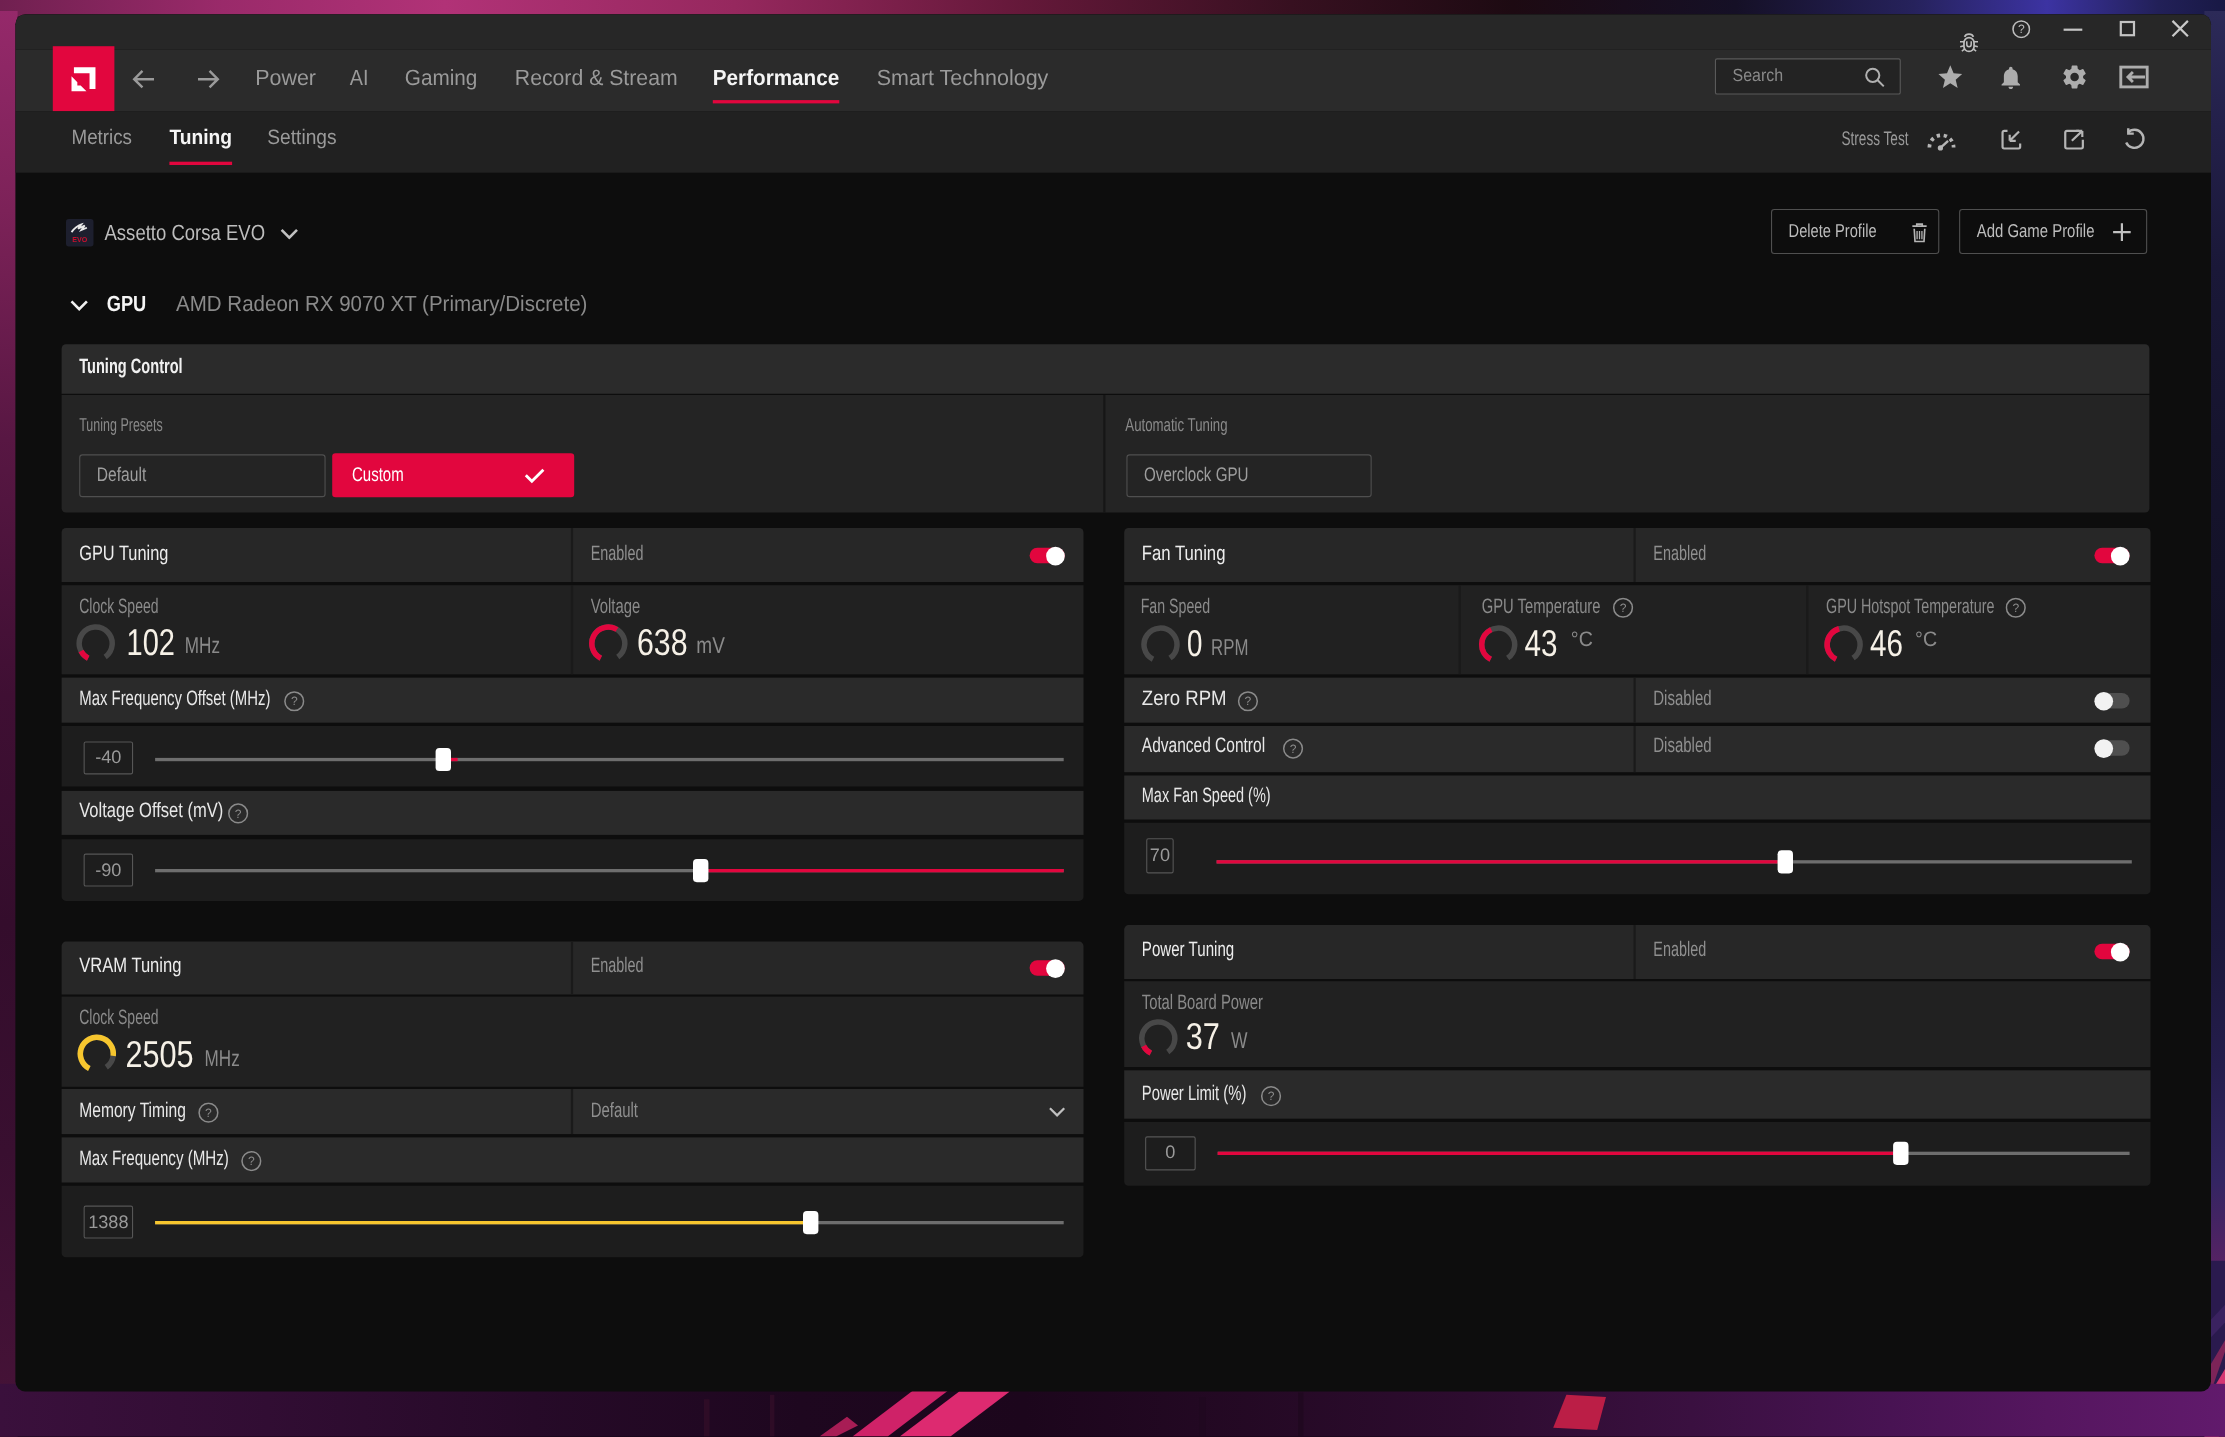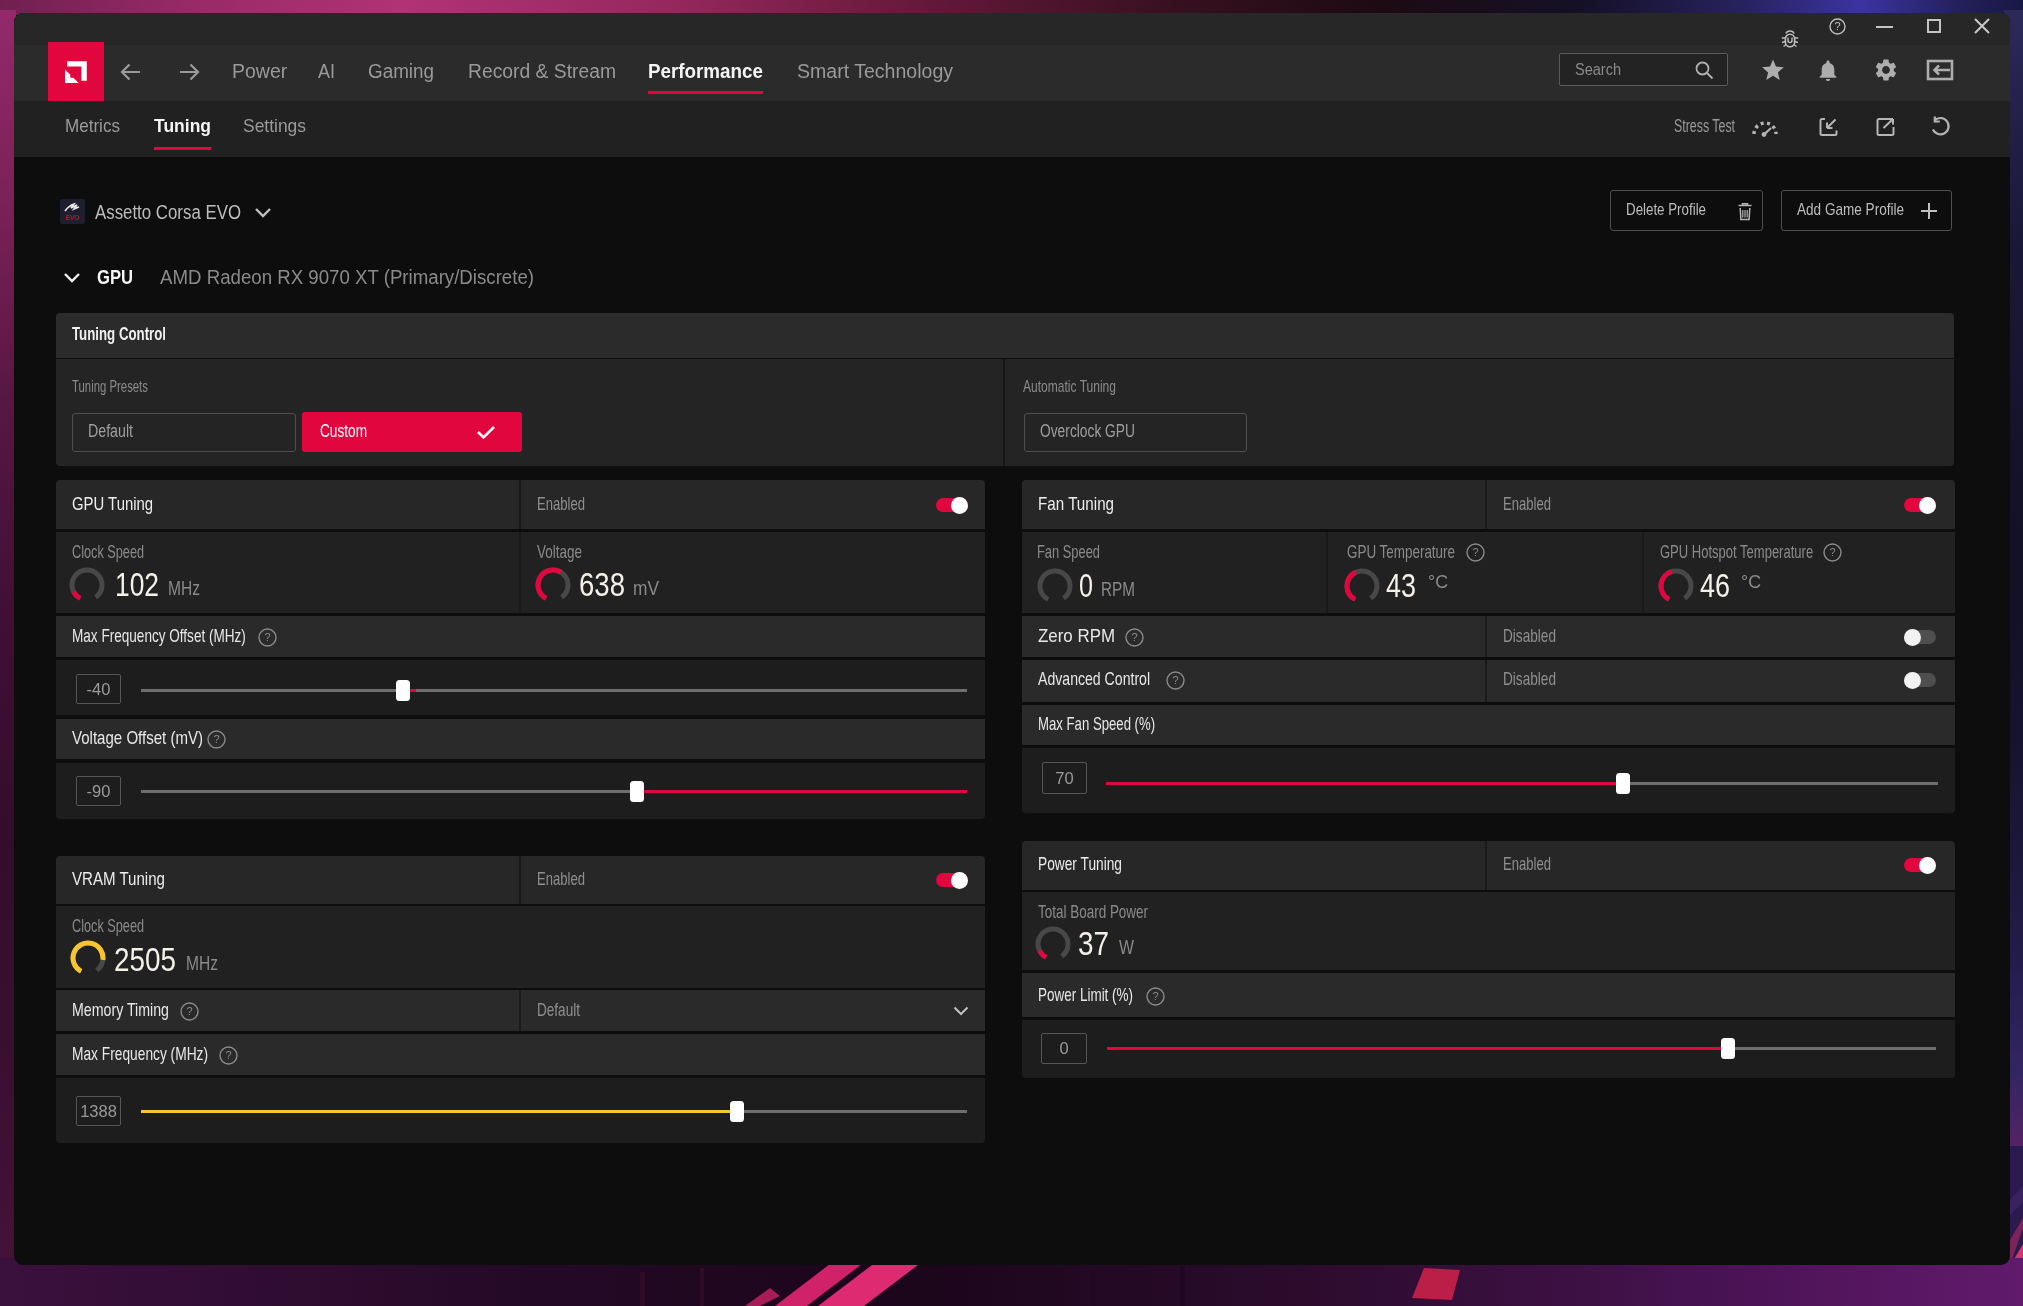--- a/index.html
+++ b/index.html
@@ -280,21 +280,21 @@
 <div style="position:absolute;left:1024px;top:655.22px;font-size:19px;color:#e8e8e8;font-weight:400;line-height:22.8px;white-space:nowrap;transform:scaleX(0.742);transform-origin:left center;">Advanced Control</div>
 <svg width="19" height="19" style="position:absolute;left:1151.5px;top:657.5px">
       <circle cx="9.5" cy="9.5" r="8.5" fill="none" stroke="#8a8a8a" stroke-width="1.4"></circle>
       <text x="9.5" y="13.3" font-size="11" font-family="Liberation Sans" fill="#8a8a8a" text-anchor="middle">?</text>
     </svg>
 <div class="abs" style="left:1471px;top:647px;width:2px;height:42px;background:#1a1a1a"></div>
 <div style="position:absolute;left:1489px;top:655.22px;font-size:19px;color:#8f8f8f;font-weight:400;line-height:22.8px;white-space:nowrap;transform:scaleX(0.717);transform-origin:left center;">Disabled</div>
 <div style="position:absolute;left:1890px;top:660px;width:32px;height:14px;border-radius:7px;background:#4f4f4f"></div>
     <div style="position:absolute;left:1890px;top:658.5px;width:17px;height:17px;border-radius:50%;background:#f2f2f2"></div>
 <div style="position:absolute;left:1024px;top:700.22px;font-size:19px;color:#e8e8e8;font-weight:400;line-height:22.8px;white-space:nowrap;transform:scaleX(0.693);transform-origin:left center;">Max Fan Speed (%)</div>
-<div style="position:absolute;left:1028px;top:749px;width:45px;height:32px;border:1px solid #565656;border-radius:2px;box-sizing:border-box;display:flex;align-items:center;justify-content:center;font-size:16.5px;color:#9a9a9a">70</div>
+<div style="position:absolute;left:1028px;top:749px;width:25px;height:32px;border:1px solid #565656;border-radius:2px;box-sizing:border-box;display:flex;align-items:center;justify-content:center;font-size:16.5px;color:#9a9a9a">70</div>
 <div style="position:absolute;left:1092px;top:768.5px;width:832px;height:3px;background:#6e6e6e"></div>
     <div style="position:absolute;left:1092px;top:768.5px;width:510px;height:3px;background:#e2063e"></div>
     <div style="position:absolute;left:1602px;top:759.5px;width:14px;height:21px;border-radius:3.5px;background:#fff"></div>
 <div class="abs" style="left:1008px;top:828px;width:933px;height:49px;background:#272727;border-radius:4px 4px 0 0;"></div>
     <div class="abs" style="left:1008px;top:879px;width:933px;height:78px;background:#212121;"></div>
     <div class="abs" style="left:1008px;top:960px;width:933px;height:44px;background:#2a2a2a;"></div>
     <div class="abs" style="left:1008px;top:1007px;width:933px;height:58px;background:#1d1d1d;border-radius:0 0 4px 4px;"></div>
 <div style="position:absolute;left:1024px;top:840.22px;font-size:19px;color:#ededed;font-weight:400;line-height:22.8px;white-space:nowrap;transform:scaleX(0.723);transform-origin:left center;">Power Tuning</div>
 <div class="abs" style="left:1471px;top:828px;width:2px;height:49px;background:#1a1a1a"></div>
 <div style="position:absolute;left:1489px;top:840.22px;font-size:19px;color:#8f8f8f;font-weight:400;line-height:22.8px;white-space:nowrap;transform:scaleX(0.689);transform-origin:left center;">Enabled</div>

